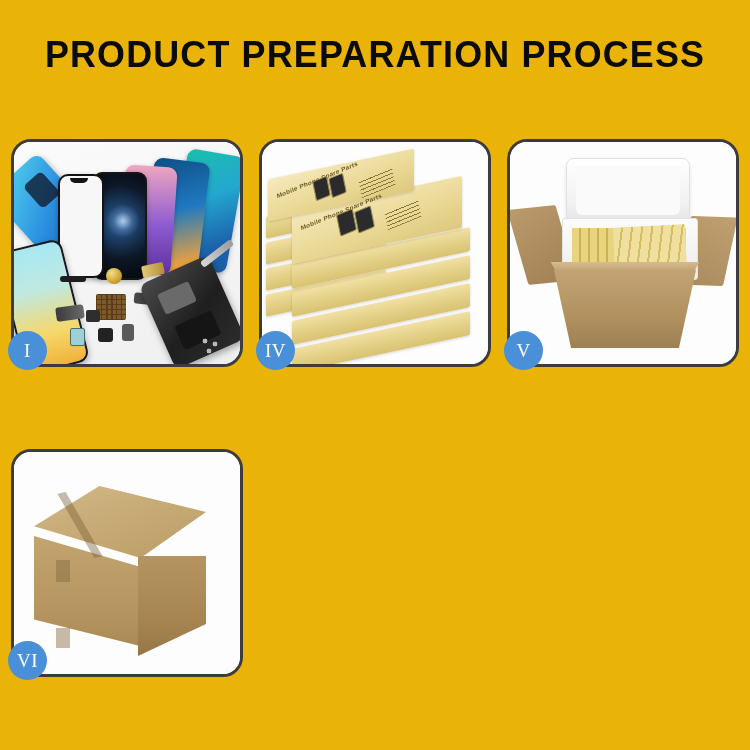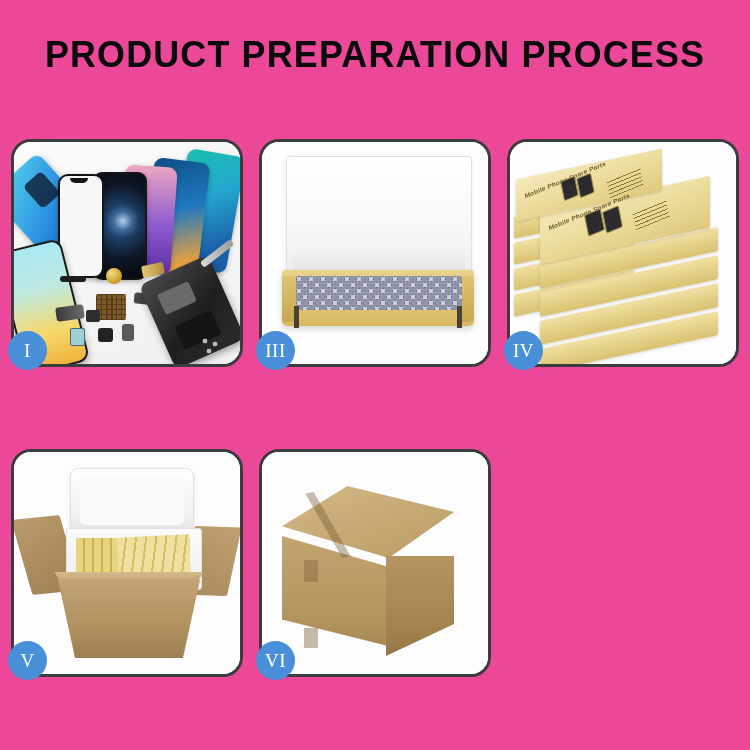--- a/index.html
+++ b/index.html
@@ -6,21 +6,21 @@
     margin: 0; padding: 0;
     width: 750px; height: 750px;
     background: #ffffff;
     font-family: "Liberation Sans", sans-serif;
     overflow: hidden;
   }
 
   #page {
     position: relative;
     width: 750px; height: 750px;
-    background: #ec4899;
+    background: #eab308;
   }
 
   
   .header { position: absolute; left: 0; top: 0; width: 750px; text-align: center; }
   .page-title {
     font-size: 37px;
     font-weight: bold;
     letter-spacing: 1.2px;
     color: #0b0b0b;
     margin: 0;
@@ -323,33 +323,20 @@
         <div class="part sq3"></div>
         <div class="part sq4"></div>
         <div class="chassis"></div>
         <div class="tool"></div>
         <div class="screws"></div>
       </div>
       <div class="badge">I</div>
     </div>
 
 
-    <div class="panel">
-      <div class="photo p3">
-        <div class="lid3"></div>
-        <div class="tray3">
-          <div class="tray3-lft"></div>
-          <div class="tray3-rgt"></div>
-          <div class="tray3-inner"></div>
-          <div class="tray3-flapL"></div>
-          <div class="tray3-flapR"></div>
-        </div>
-      </div>
-      <div class="badge">III</div>
-    </div>
 
     <div class="panel">
       <div class="photo p4">
         <div class="stackbox sb-l4"></div>
         <div class="stackbox sb-l3"></div>
         <div class="stackbox sb-l2"></div>
         <div class="stackbox sb-l1"></div>
         <div class="stackbox sb-r4"></div>
         <div class="stackbox sb-r3"></div>
         <div class="stackbox sb-r2"></div>

